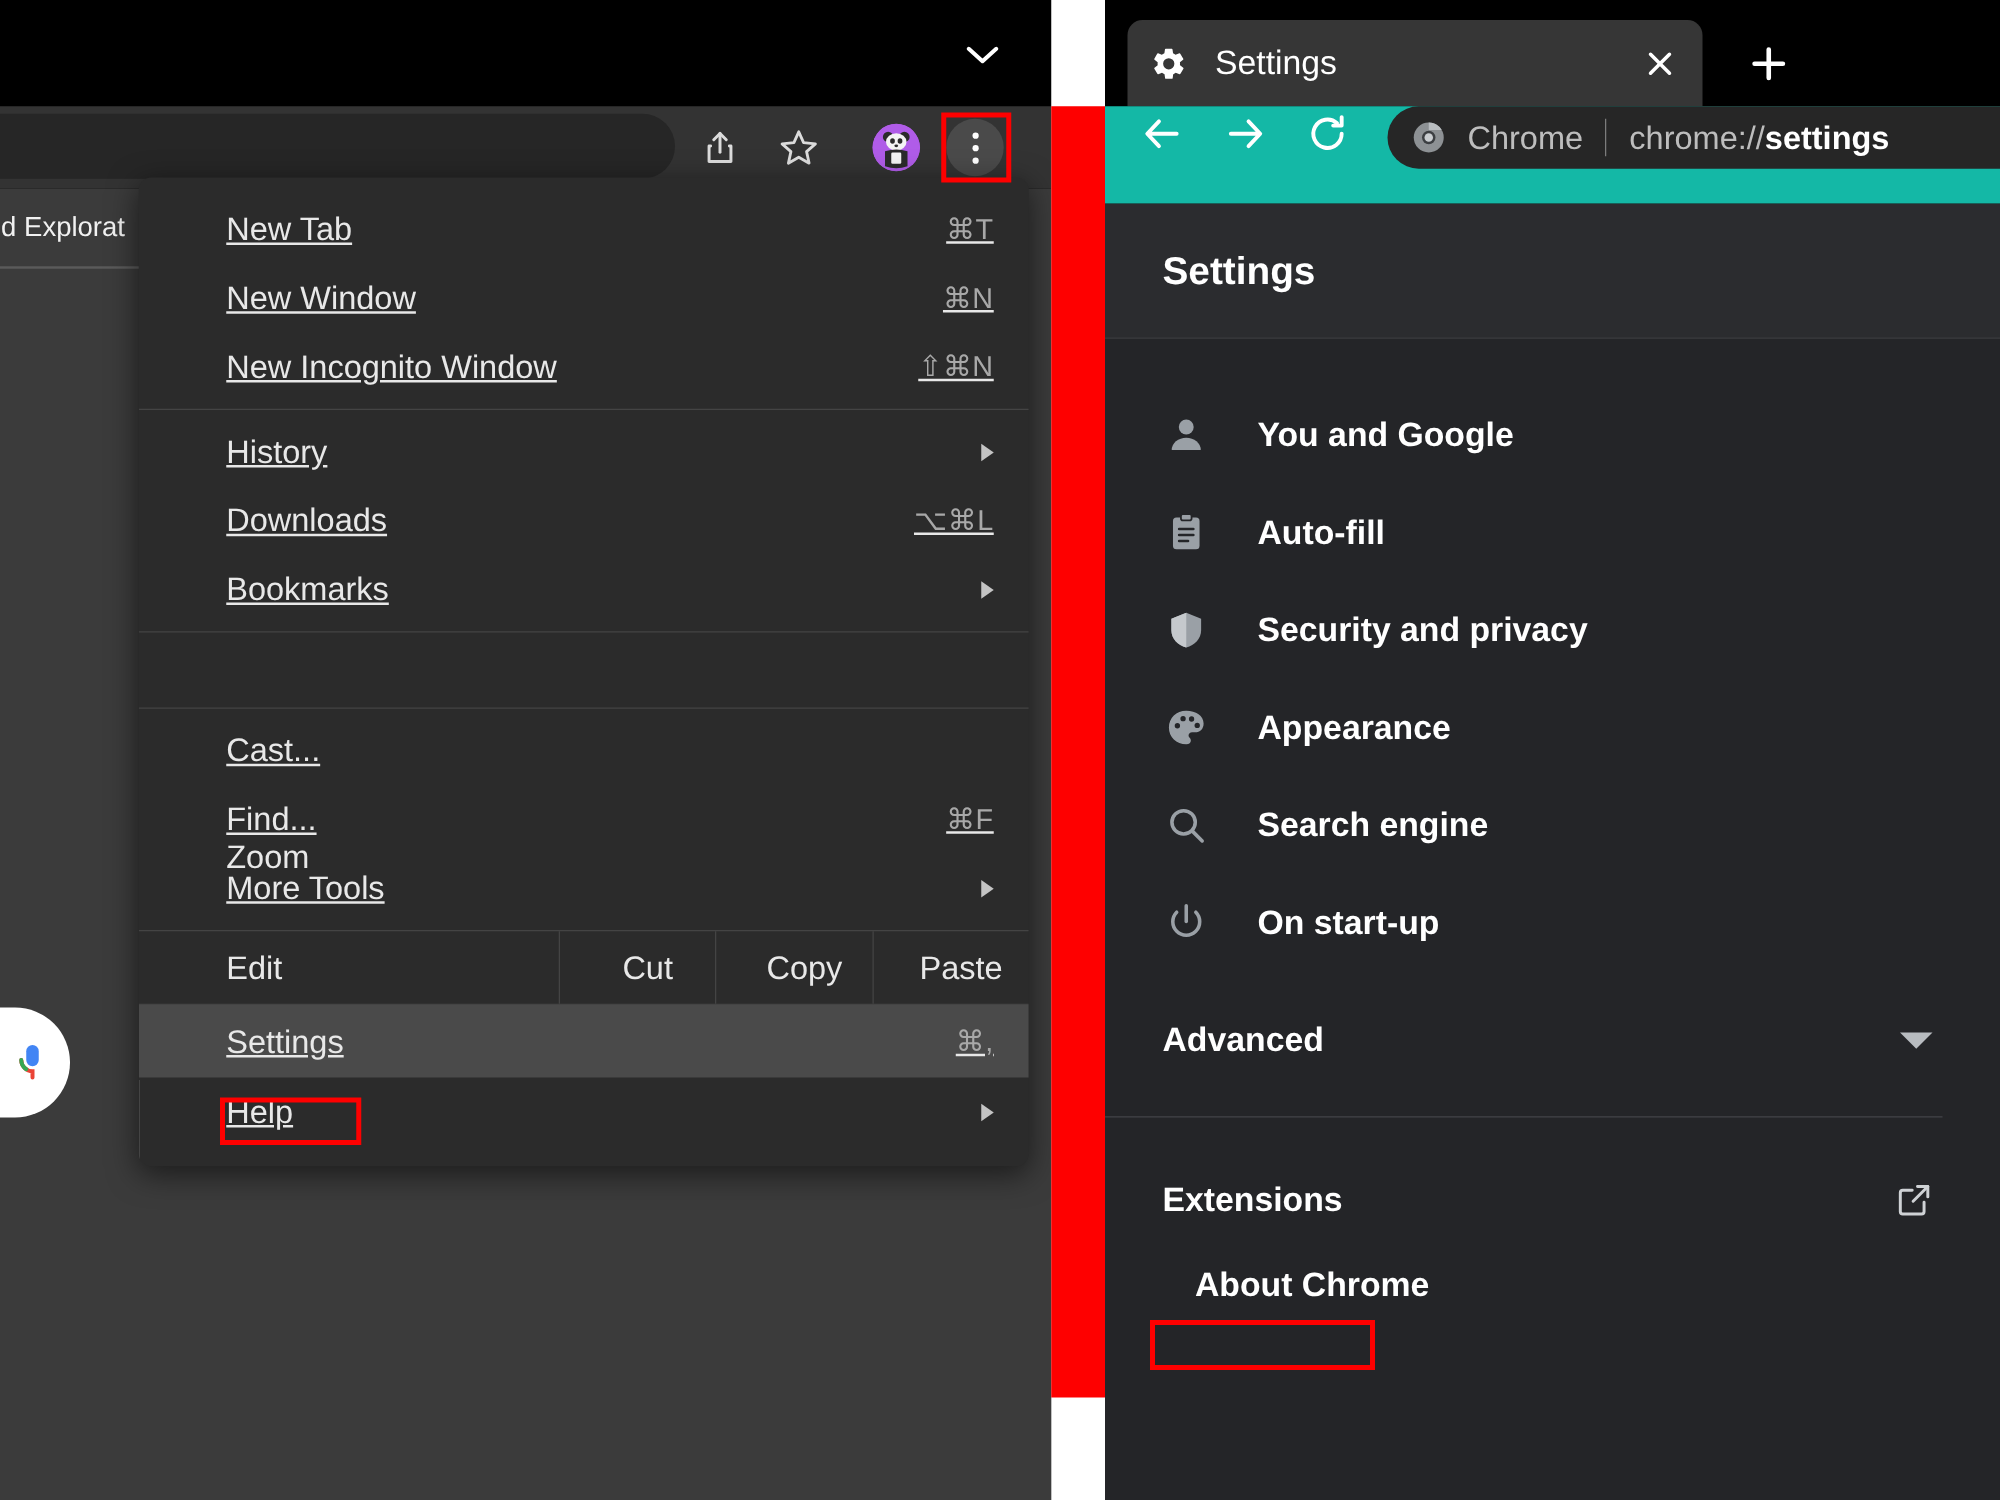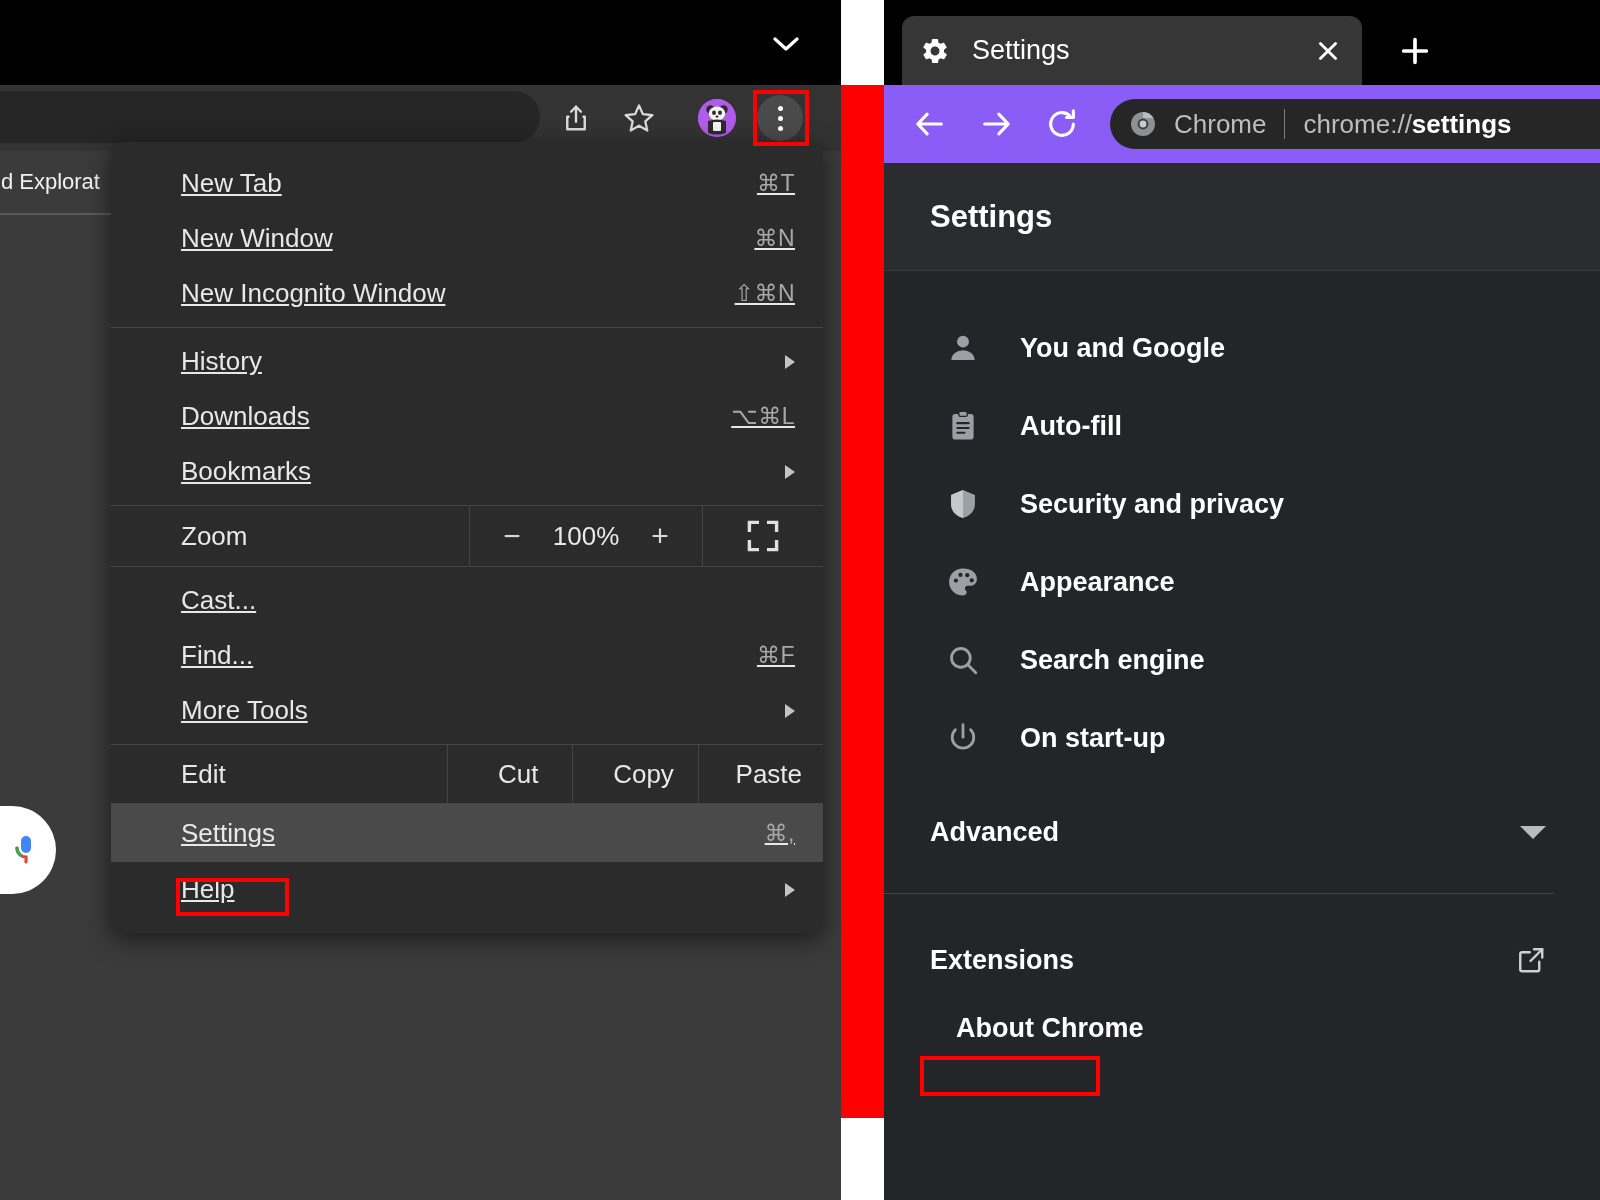--- a/index.html
+++ b/index.html
@@ -146,20 +146,21 @@
   .sep {
     height: 1px; background: #444444; margin: 6px 0;
   }
 
   
   .zoom-row {
     display: flex; align-items: stretch;
     height: 60px;
     border-top: 1px solid #444;
     border-bottom: 1px solid #444;
+    flex-direction: column;
   }
   .zoom-label {
     flex: 0 0 358px;
     display: flex; align-items: center;
     padding-left: 70px; box-sizing: border-box;
     font-size: 26px; color: #e8e8e8;
   }
   .zoom-ctl {
     flex: 0 0 232px;
     display: flex; align-items: center; justify-content: center;
@@ -242,22 +243,22 @@
   }
   .rp-newtab {
     position: absolute; left: 510px; top: 30px;
     width: 42px; height: 42px;
     display: flex; align-items: center; justify-content: center;
     color: #ffffff;
   }
   .rp-toolbar {
     position: absolute; left: 0; top: 85px;
     width: 716px; height: 78px;
-    background: #8b5cf6;
-    display: flex; align-items: center;
+    background: #14b8a6;
+    display: flex; align-items: flex-start;
   }
   .nav-ic {
     width: 44px; height: 44px; margin-left: 22px;
     display: flex; align-items: center; justify-content: center;
     color: #ffffff;
   }
   .nav-ic:first-child { margin-left: 24px; }
   .rp-omnibox {
     margin-left: 26px;
     flex: 1 1 auto;
@@ -290,21 +291,21 @@
     background: #2b2c2f;
     display: flex; align-items: center;
     padding-left: 46px; box-sizing: border-box;
     border-bottom: 1px solid #3a3b3e;
   }
   .rp-header .h-title { font-size: 31px; color: #ffffff; font-weight: bold; }
   .sb-list { padding-top: 38px; }
   .sb-item {
     height: 78px;
     display: flex; align-items: center;
-    padding-left: 60px; box-sizing: border-box;
+    padding-left: 46px; box-sizing: border-box;
     cursor: default;
   }
   .sb-item .s-ic {
     width: 38px; height: 38px; flex: 0 0 auto;
     display: flex; align-items: center; justify-content: center;
     color: #9aa0a6;
   }
   .sb-item .s-lbl {
     margin-left: 38px;
     font-size: 27px; color: #ffffff; font-weight: bold;

